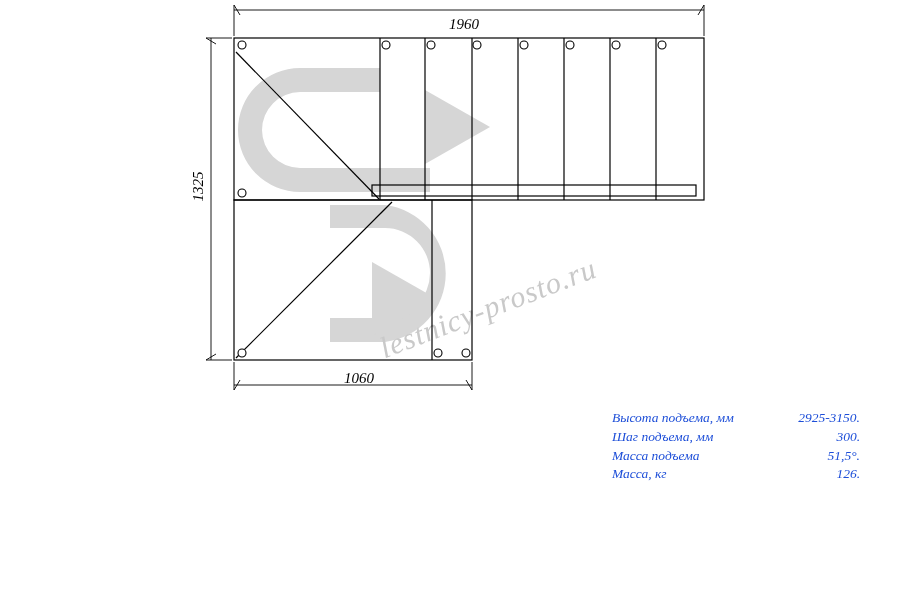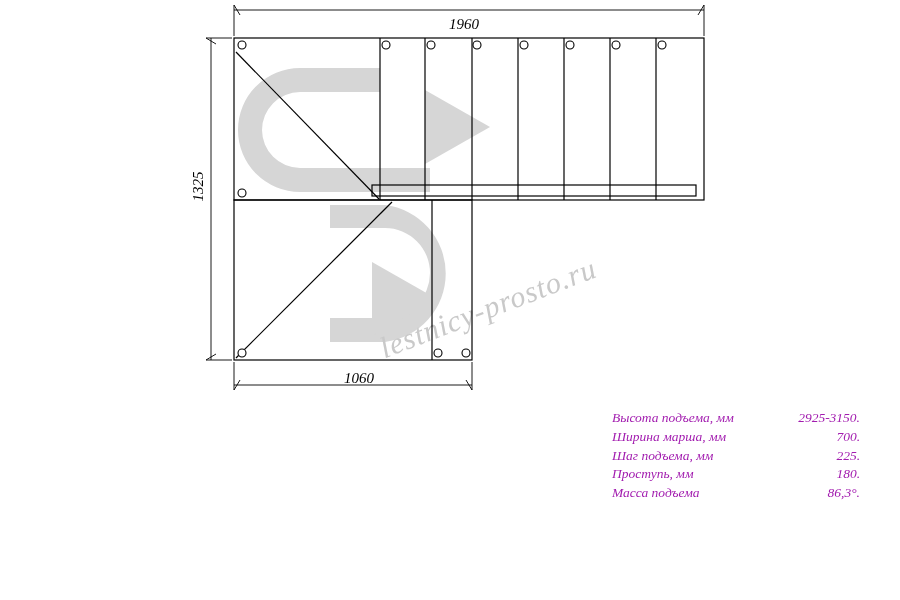--- a/index.html
+++ b/index.html
@@ -52,21 +52,21 @@
   }
   
   .spec-table {
     position: absolute;
     left: 612px;
     top: 409px;
     width: 248px;
     font-family: "Liberation Serif", serif;
     font-style: italic;
     font-size: 13.5px;
-    color: #a21caf;
+    color: #1d4ed8;
   }
   .spec-row {
     display: flex;
     justify-content: space-between;
     align-items: baseline;
     height: 18.8px;
     line-height: 18.8px;
   }
   .spec-label {
     white-space: nowrap;
@@ -197,30 +197,26 @@
   <div class="dim-label" id="dim-top-label">1960</div>
   <div class="dim-label" id="dim-bottom-label">1060</div>
   <div class="dim-label" id="dim-left-label">1325</div>
 
   <div class="spec-table">
     <div class="spec-row">
       <span class="spec-label">Высота подъема, мм</span>
       <span class="spec-value">2925-3150.</span>
     </div>
     <div class="spec-row">
-      <span class="spec-label">Ширина марша, мм</span>
-      <span class="spec-value">700.</span>
-    </div>
-    <div class="spec-row">
       <span class="spec-label">Шаг подъема, мм</span>
-      <span class="spec-value">225.</span>
-    </div>
-    <div class="spec-row">
-      <span class="spec-label">Проступь, мм</span>
-      <span class="spec-value">180.</span>
+      <span class="spec-value">300.</span>
     </div>
     <div class="spec-row">
       <span class="spec-label">Масса подъема</span>
-      <span class="spec-value">86,3°.</span>
+      <span class="spec-value">51,5°.</span>
+    </div>
+    <div class="spec-row">
+      <span class="spec-label">Масса, кг</span>
+      <span class="spec-value">126.</span>
     </div>
   </div>
 
 </div>
 
 </body></html>

